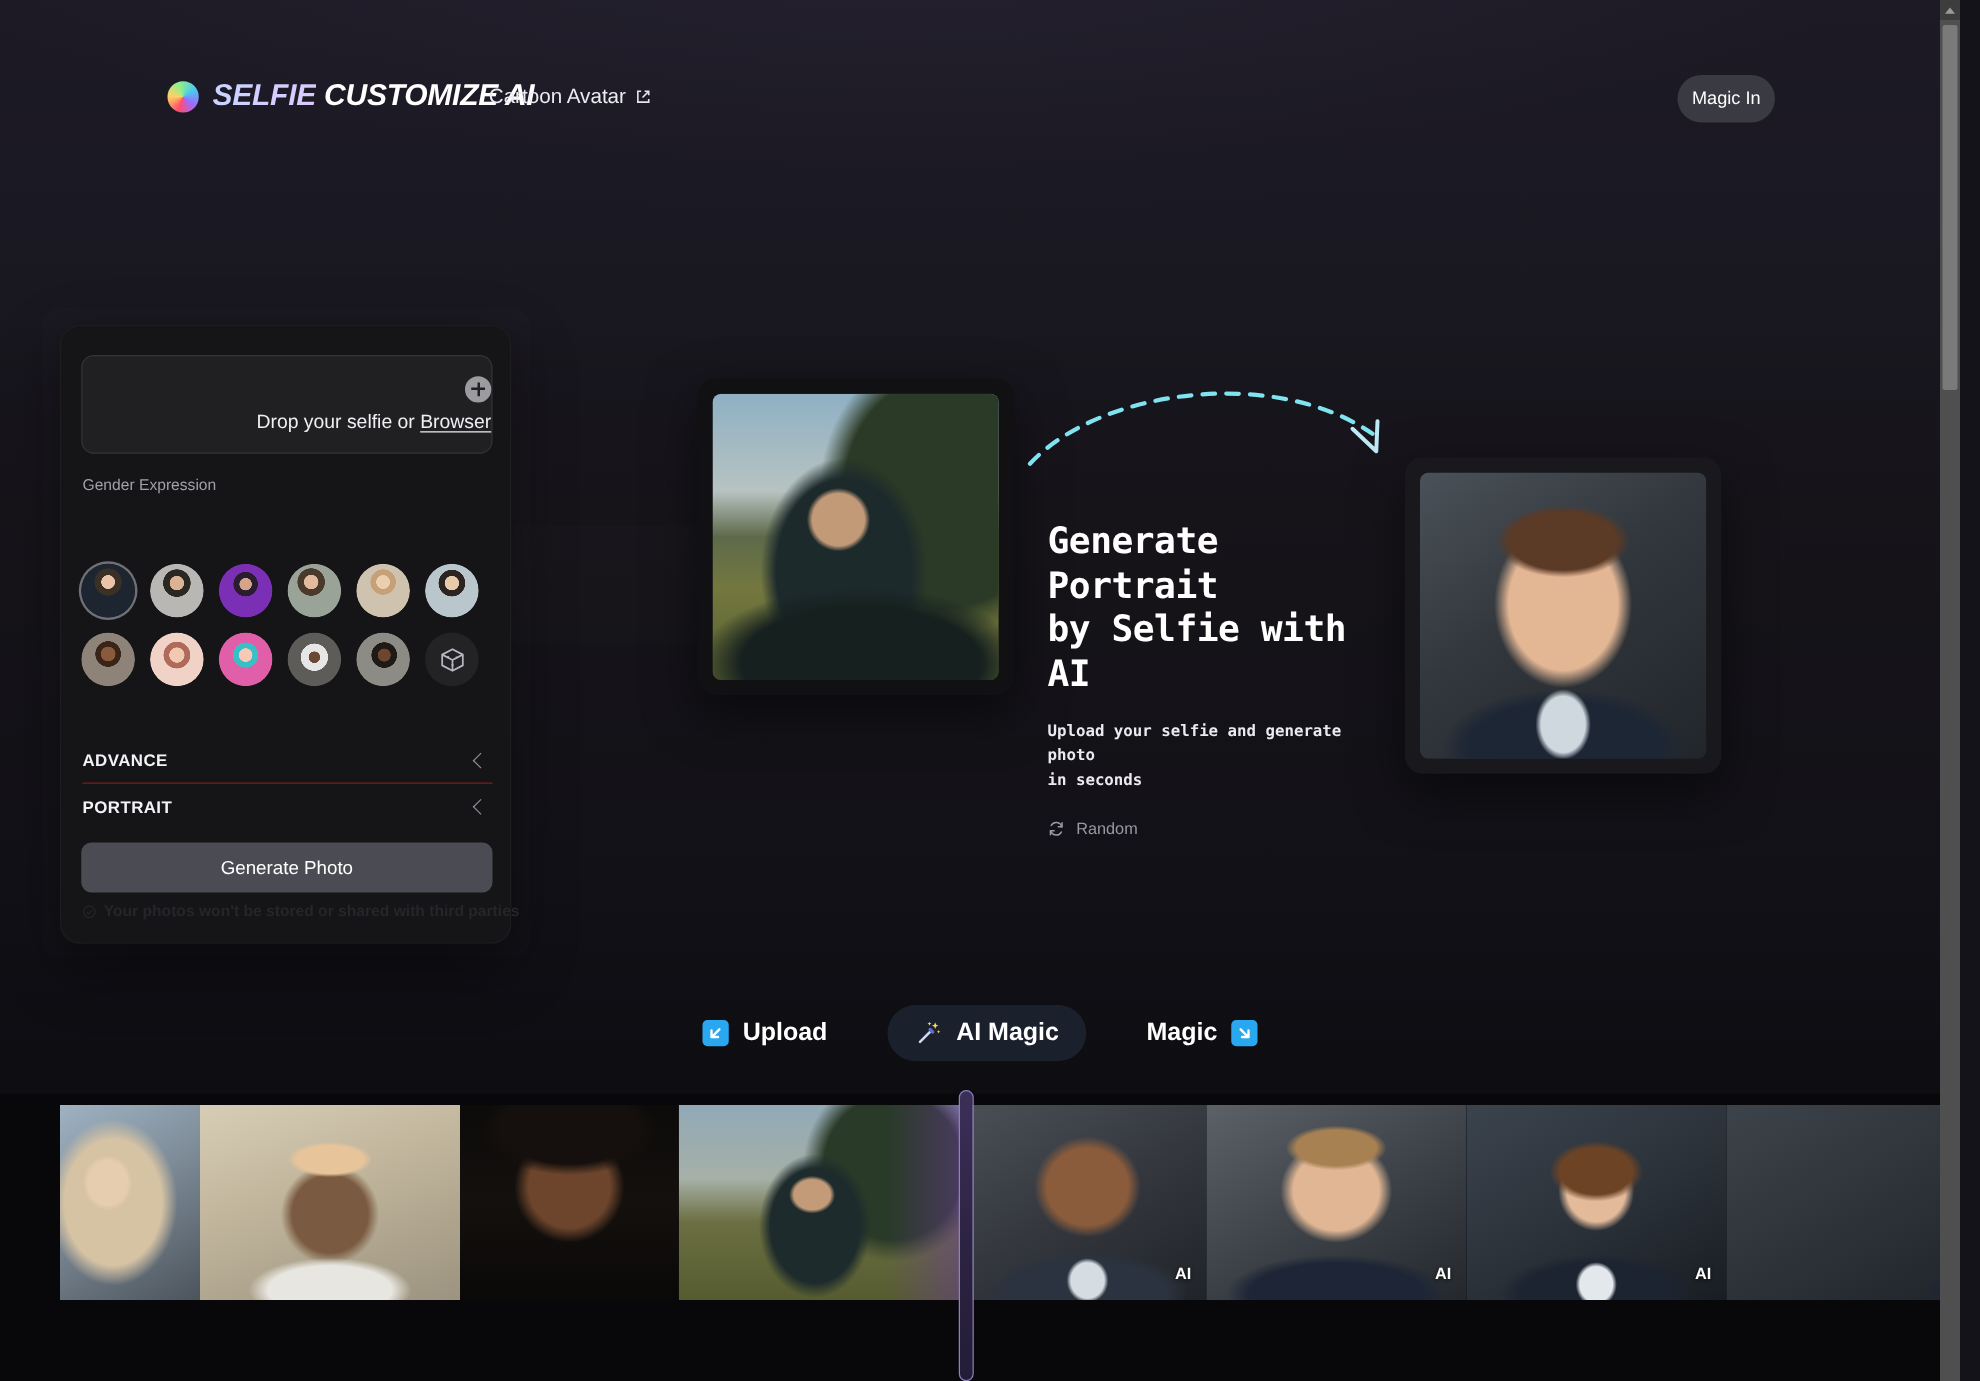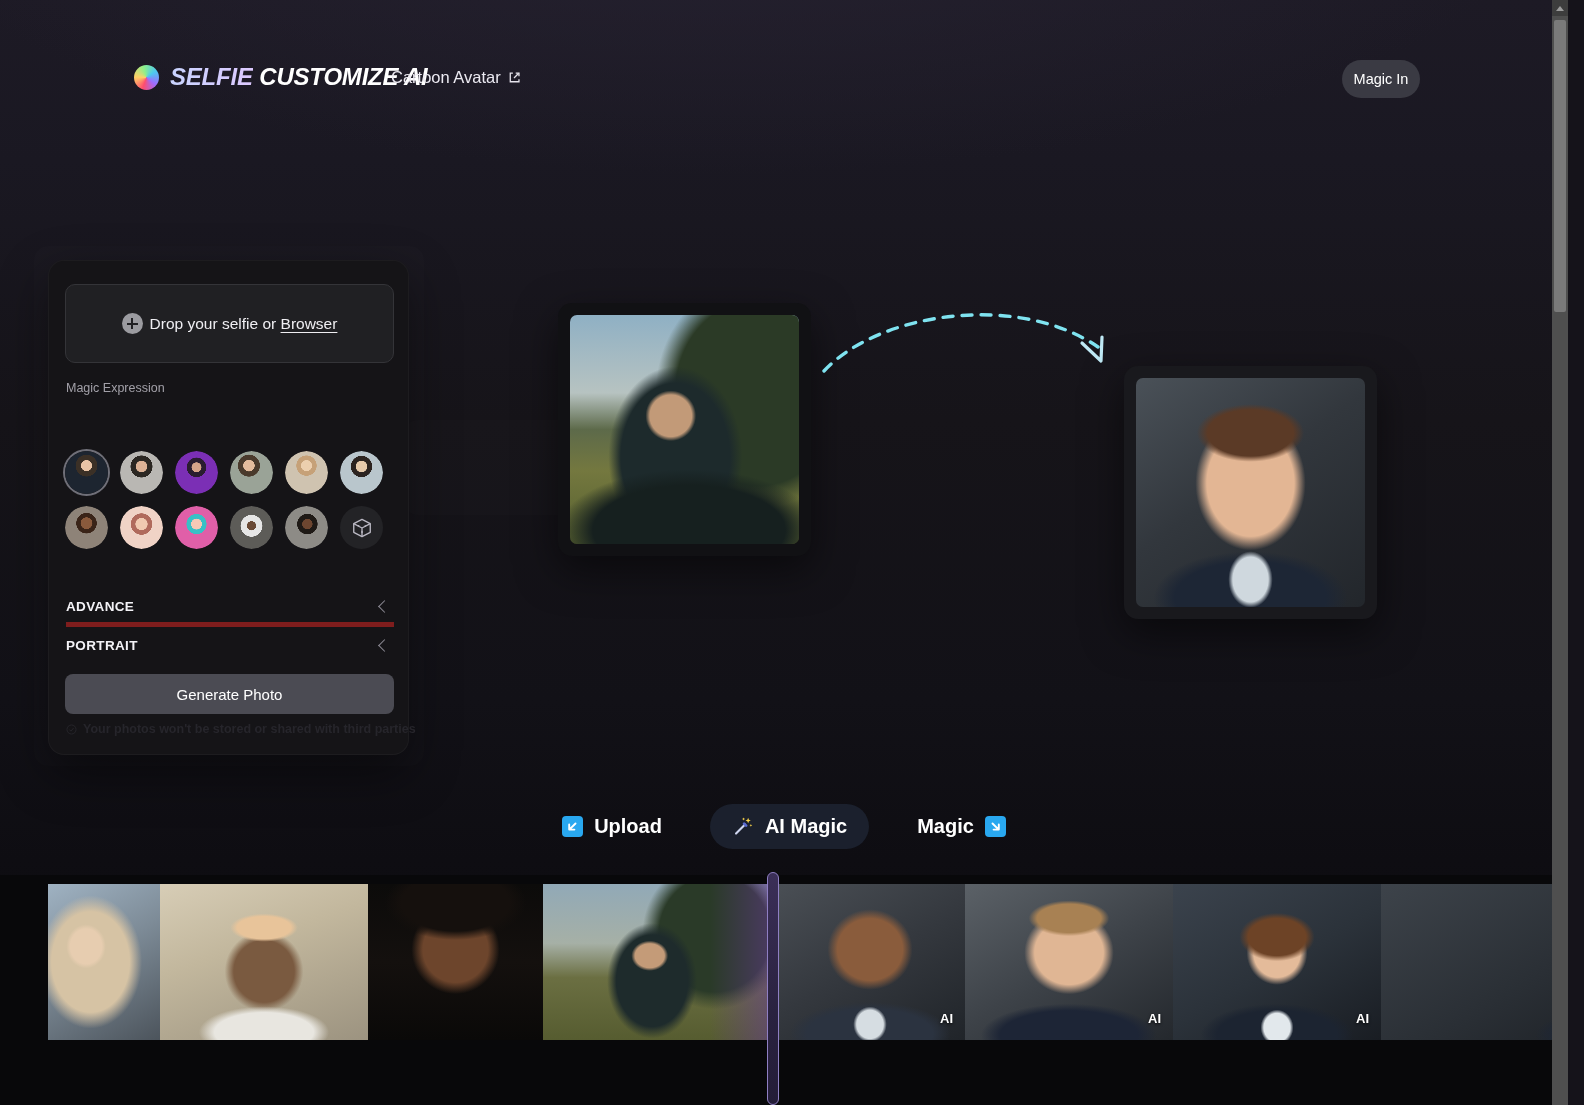--- a/index.html
+++ b/index.html
@@ -90,21 +90,21 @@
     background: #151417;
     border: 1px solid rgba(255,255,255,0.035);
     border-radius: 16px;
     box-shadow: 0 18px 50px rgba(0,0,0,0.45);
   }
   #dropzone {
     position: absolute; left: 16px; top: 23px;
     width: 329px; height: 79px;
     border: 1px solid #343438; border-radius: 10px;
     background: #202023;
-    display: flex; flex-direction: row; align-items: center; justify-content: center;
+    display: flex; flex-direction: column; align-items: flex-end; justify-content: center;
     gap: 7px; cursor: pointer;
   }
   .plus-circle {
     width: 21px; height: 21px; border-radius: 50%;
     background: #9b9ba0; position: relative;
   }
   .plus-circle::before, .plus-circle::after {
     content: ""; position: absolute; background: #202023;
   }
   .plus-circle::before { left: 5px; top: 9.5px; width: 11px; height: 2px; }
@@ -140,21 +140,21 @@
   .style-av.dice {
     background: #232326; box-shadow: none;
     display: flex; align-items: center; justify-content: center;
   }
 
   .acc-row {
     position: absolute; left: 17px; width: 328px; height: 36px;
     display: flex; align-items: center; justify-content: space-between;
     cursor: pointer;
   }
-  #acc-advance   { top: 330px; border-bottom: 5px solid #7f1d1d; }
+  #acc-advance   { top: 330px; border-bottom: 1px solid #7f1d1d; }
   #acc-customize { top: 366px; }
   .acc-title { font-size: 13.5px; font-weight: 800; letter-spacing: 0.35px; color: #f3f2f6; }
   .chev { width: 9px; height: 9px; border-left: 1.6px solid #8d8b95; border-bottom: 1.6px solid #8d8b95; transform: rotate(45deg); margin-right: 5px; }
 
   #generate-btn {
     position: absolute; left: 16px; top: 413px;
     width: 329px; height: 40px; border-radius: 8px;
     background: #4b4b53; border: none;
     color: #ffffff; font-size: 15px; font-family: inherit; cursor: pointer;
   }
@@ -268,21 +268,21 @@
     <button id="signin">Magic In</button>
   </div>
 
   <div id="panel">
 
     <div id="dropzone">
       <div class="plus-circle"></div>
       <div class="dz-text"><span>Drop your selfie or </span><u>Browser</u></div>
     </div>
 
-    <div class="field-label">Magic Expression</div>
+    <div class="field-label">Gender Expression</div>
 
 
     <div id="styles">
       <div class="style-row">
         <div class="style-av selected">
             <div class="inner" style="background:radial-gradient(circle at 50% 34%, #e9c4a6 0 15%, #3b3026 16% 30%, #1d2530 31% 100%), linear-gradient(#2a3340,#10151c);"></div>
           </div>
         <div class="style-av">
             <div class="inner" style="background:radial-gradient(circle at 50% 36%, #dcb295 0 16%, #2b2722 17% 31%, #b9b7b3 32% 100%);"></div>
           </div>
@@ -365,20 +365,35 @@
   <div id="portrait-card">
     <div id="portrait-img">
       <div class="ph" style="background:linear-gradient(145deg,#4a5158 0%,#32373d 45%,#22262b 100%);"></div>
       <div class="ph" style="background:radial-gradient(ellipse 28% 34% at 50% 46%, #e3b694 0 68%, rgba(227,182,148,0) 86%);"></div>
       <div class="ph" style="background:radial-gradient(ellipse 26% 14% at 50% 24%, #5b3a26 0 72%, rgba(91,58,38,0) 90%);"></div>
       <div class="ph" style="background:radial-gradient(ellipse 46% 22% at 50% 96%, #1d2635 0 72%, rgba(29,38,53,0) 92%);"></div>
       <div class="ph" style="background:radial-gradient(ellipse 11% 14% at 50% 88%, #cfd8de 0 70%, rgba(207,216,222,0) 88%);"></div>
     </div>
   </div>
 
+  <div id="hero-copy">
+    <div id="hero-title">Generate Portrait
+by Selfie with AI</div>
+    <div id="hero-sub">Upload your selfie and generate photo
+in seconds</div>
+    <div id="random-row">
+      <svg class="refresh-ico" viewBox="0 0 16 16" fill="none" stroke="#9a98a2" stroke-width="1.4" stroke-linecap="round">
+        <path d="M13 6.2A5.2 5.2 0 0 0 3.4 5"></path>
+          <path d="M3 9.8A5.2 5.2 0 0 0 12.6 11"></path>
+        <path d="M13.3 2.6v3.6h-3.4"></path>
+          <path d="M2.7 13.4V9.8h3.4"></path>
+      </svg>
+      <span>Random</span>
+    </div>
+  </div>
 
   <div id="tabbar">
     <button class="tab">
       <span class="tile-ico">
         <svg viewBox="0 0 21 21" width="21" height="21">
             <path d="M13.5 7.5 7.8 13.2M7.2 8.4v5.2h5.2" stroke="#fff" stroke-width="1.9" stroke-linecap="round" stroke-linejoin="round" fill="none"></path>
           </svg>
       </span>
       <span>Upload</span>
     </button>

